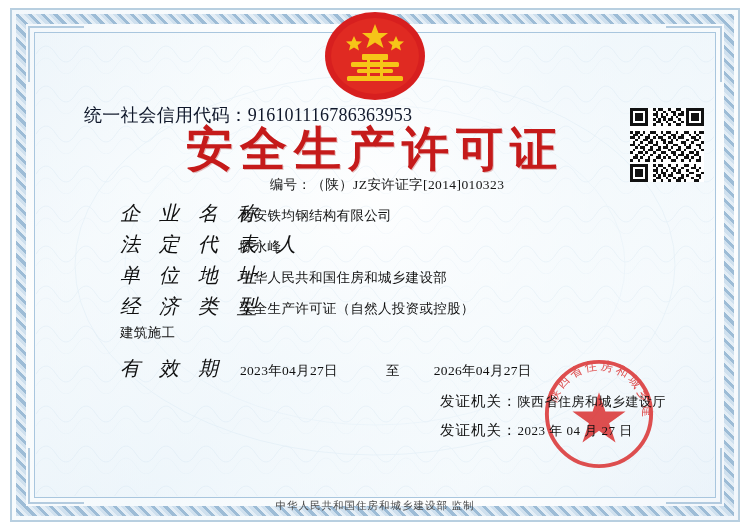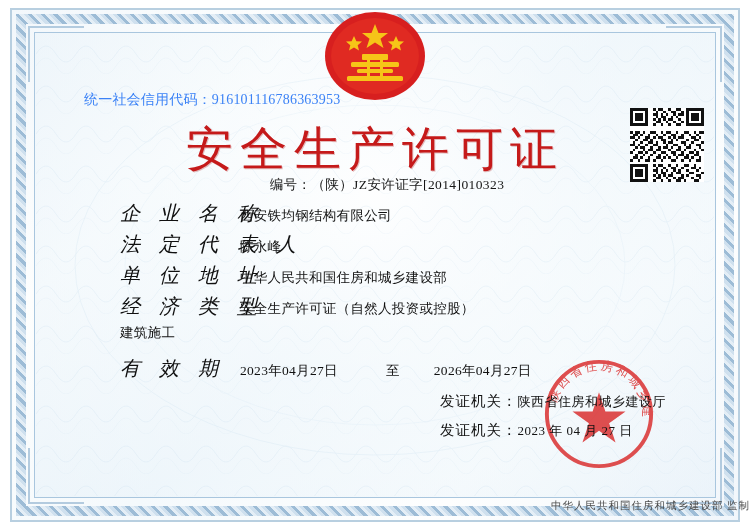--- a/index.html
+++ b/index.html
@@ -79,31 +79,31 @@
   }
   
   .title {
     position: absolute;
     top: 118px;
     left: 0;
     width: 750px;
     text-align: center;
     font-size: 47px;
     letter-spacing: 7px;
-    font-weight: normal;
+    font-weight: bold;
     color: #c51a1a;
     font-family: "Liberation Serif", serif;
     text-shadow: 1px 1px 0 rgba(160,0,0,0.25);
   }
   .credit-code {
     position: absolute;
     left: 84px;
-    top: 91px;
-    font-size: 14px;
-    color: #3b82f6;
+    top: 103px;
+    font-size: 18px;
+    color: #0f172a;
     letter-spacing: 0.2px;
   }
   .qr {
     position: absolute;
     right: 46px;
     top: 108px;
     width: 74px;
     height: 74px;
   }
   .cert-no {
@@ -174,21 +174,21 @@
     top: 355px;
     width: 118px;
     height: 118px;
     opacity: 0.78;
   }
   .footer {
     position: absolute;
     left: 0;
     bottom: 17px;
     width: 750px;
-    text-align: right;
+    text-align: center;
     font-size: 10.5px;
     color: #4a4a4a;
     letter-spacing: 1px;
   }
 </style>
 </head>
 <body>
 
 <div class="cert">
 

